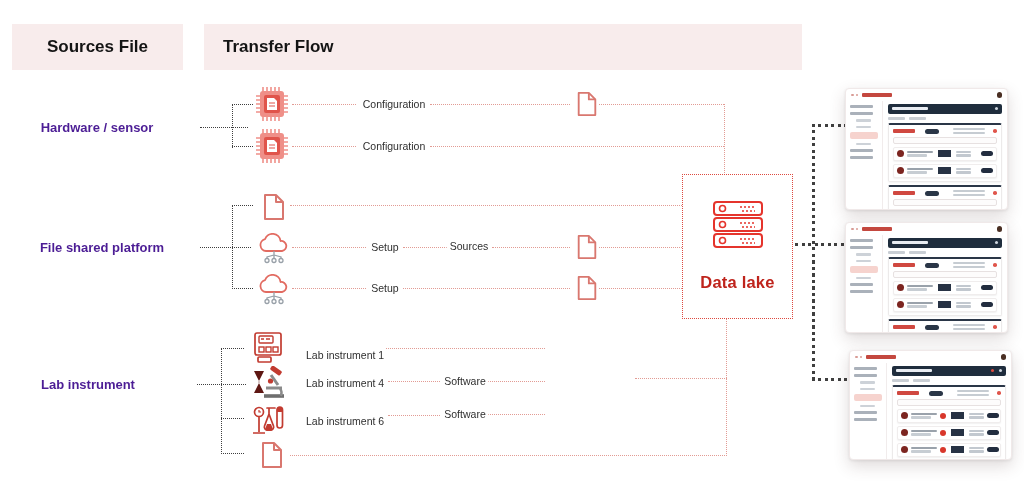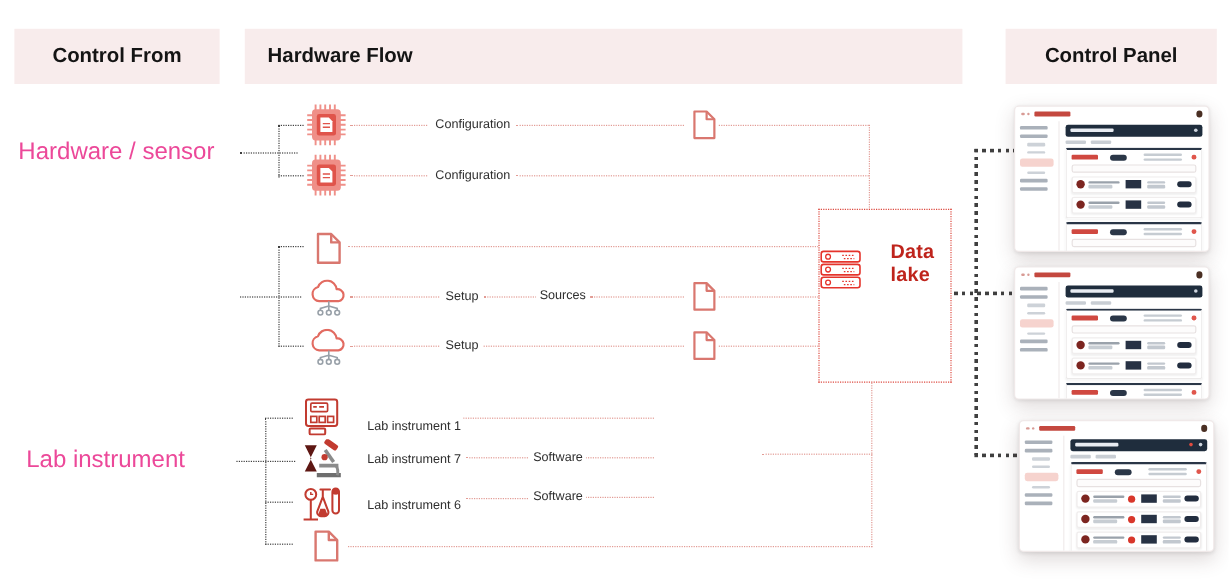--- a/index.html
+++ b/index.html
@@ -12,40 +12,40 @@
   }
   *{box-sizing:border-box;margin:0;padding:0}
   body{background:#fff;font-family:"Liberation Sans",sans-serif;}
   .stage{position:relative;width:1024px;height:489px;background:#fff;overflow:hidden}
 
   
   .banner{position:absolute;top:24px;height:46px;background:var(--banner);display:flex;align-items:center;font-weight:bold;font-size:17px;color:#141414;white-space:nowrap}
   .banner.center{justify-content:center}
 
   
-  .src-label{position:absolute;transform:translate(-50%,-50%);font-weight:normal;font-size:20px;color:#ec4899;white-space:nowrap}
+  .src-label{position:absolute;transform:translate(-50%,-50%);font-weight:bold;font-size:13px;color:#4c1d95;white-space:nowrap}
 
   
   .mid-label{position:absolute;transform:translate(-50%,-50%);font-size:10.5px;color:#2f2f2f;background:#fff;padding:0 3px;white-space:nowrap}
   .mid-label.leftpos{transform:translateY(-50%)}
 
   
   .ln{position:absolute}
   .ln.rh{border-top:1.5px dotted var(--line-red)}
   .ln.rv{border-left:1.5px dotted var(--line-red)}
   .ln.kh{border-top:1.6px dotted var(--line-black)}
   .ln.kv{border-left:1.6px dotted var(--line-black)}
   .ln.jh{height:2.6px;background:repeating-linear-gradient(90deg,var(--line-black) 0 3px,transparent 3px 6.5px)}
   .ln.jv{width:2.6px;background:repeating-linear-gradient(180deg,var(--line-black) 0 3px,transparent 3px 6.5px)}
 
   
   .icon{position:absolute;display:block}
 
   
-  .dashed-box{position:absolute;border:1.6px dotted #dd4a40;background:#fff;display:flex;flex-direction:row;align-items:flex-start}
+  .dashed-box{position:absolute;border:1.6px dotted #dd4a40;background:#fff;display:flex;flex-direction:column;align-items:center}
   .node-label{color:var(--accent);font-weight:bold;font-size:16.5px;letter-spacing:.2px}
   #hub-box{justify-content:center}
   #datalake-box{padding-top:26px;gap:24px}
 
   
   .panel{position:absolute;background:#fff;border-radius:4px;border:1px solid #f0e9e9;
          box-shadow:0 6px 16px rgba(80,50,50,.18),0 1px 3px rgba(0,0,0,.08);overflow:hidden}
   .p-title{height:12px;display:flex;align-items:center;gap:2px;padding:0 5px}
   .p-dot{width:2.5px;height:2.5px;background:#d89b95;border-radius:50%}
   .p-logo{width:30px;height:3.2px;background:#c4483f;border-radius:1px;margin-left:2px}
@@ -81,30 +81,28 @@
   .p-row .gl{display:flex;flex-direction:column;gap:1.6px;margin-left:2px}
   .p-row .gl .g1{width:15px;height:2.2px;background:#c2c8cf;border-radius:1px}
   .p-row .btn{margin-left:auto;flex:none;width:12px;height:5.5px;background:#222d3f;border-radius:2.5px}
 </style>
 </head>
 <body>
 
 <div class="stage">
 
   <div class="banner" style="left:12px;width:171px;justify-content:center">
-    <span>Control From</span>
+    <span>Sources File</span>
   </div>
   <div class="banner" style="left:204px;width:598px;padding-left:19px">
-    <span>Hardware Flow</span>
+    <span>Transfer Flow</span>
   </div>
-  <div class="banner center" style="left:838px;width:176px">
-    <span>Control Panel</span>
-  </div>
 
   <div class="src-label" style="left:97px;top:127px">Hardware / sensor</div>
+  <div class="src-label" style="left:102px;top:247px">File shared platform</div>
   <div class="src-label" style="left:88px;top:384px">Lab instrument</div>
 
   <div id="line-layer">
       <div class="ln rh" style="left: 292px; top: 104px; width: 64px;"></div>
       <div class="ln rh" style="left: 430px; top: 104px; width: 140px;"></div>
       <div class="ln rh" style="left: 599px; top: 104px; width: 125px;"></div>
       <div class="ln rh" style="left: 292px; top: 146px; width: 64px;"></div>
       <div class="ln rh" style="left: 430px; top: 146px; width: 294px;"></div>
       <div class="ln rh" style="left: 290px; top: 205px; width: 392px;"></div>
       <div class="ln rh" style="left: 292px; top: 247px; width: 74px;"></div>
@@ -141,21 +139,21 @@
       <div class="ln jh" style="left: 812px; top: 378px; width: 38px;"></div>
       <div class="ln jv" style="left: 812px; top: 124px; height: 255px;"></div>
     </div>
 
   <div class="mid-label" style="left:394px;top:104px">Configuration</div>
   <div class="mid-label" style="left:394px;top:146px">Configuration</div>
   <div class="mid-label" style="left:385px;top:247px">Setup</div>
   <div class="mid-label" style="left:469px;top:246px">Sources</div>
   <div class="mid-label" style="left:385px;top:288px">Setup</div>
   <div class="mid-label leftpos" style="left:303px;top:355px">Lab instrument 1</div>
-  <div class="mid-label leftpos" style="left:303px;top:383px">Lab instrument 7</div>
+  <div class="mid-label leftpos" style="left:303px;top:383px">Lab instrument 4</div>
   <div class="mid-label" style="left:465px;top:381px">Software</div>
   <div class="mid-label leftpos" style="left:303px;top:421px">Lab instrument 6</div>
   <div class="mid-label" style="left:465px;top:414px">Software</div>
 
   <svg class="icon" style="left:253px;top:86px" width="38" height="36" viewBox="0 0 38 36">
     <g stroke="#ef9089" stroke-width="1.6">
       <path d="M10 6V1 M14 6V1 M18 6V1 M22 6V1 M26 6V1 M10 30v5 M14 30v5 M18 30v5 M22 30v5 M26 30v5 M8 10H3 M8 14H3 M8 18H3 M8 22H3 M8 26H3 M30 10h5 M30 14h5 M30 18h5 M30 22h5 M30 26h5"></path>
     </g>
     <rect x="7" y="5" width="24" height="26" rx="3" fill="#ef8f88"></rect>
     <rect x="11" y="9" width="16" height="18" rx="2" fill="#e0544b"></rect>

